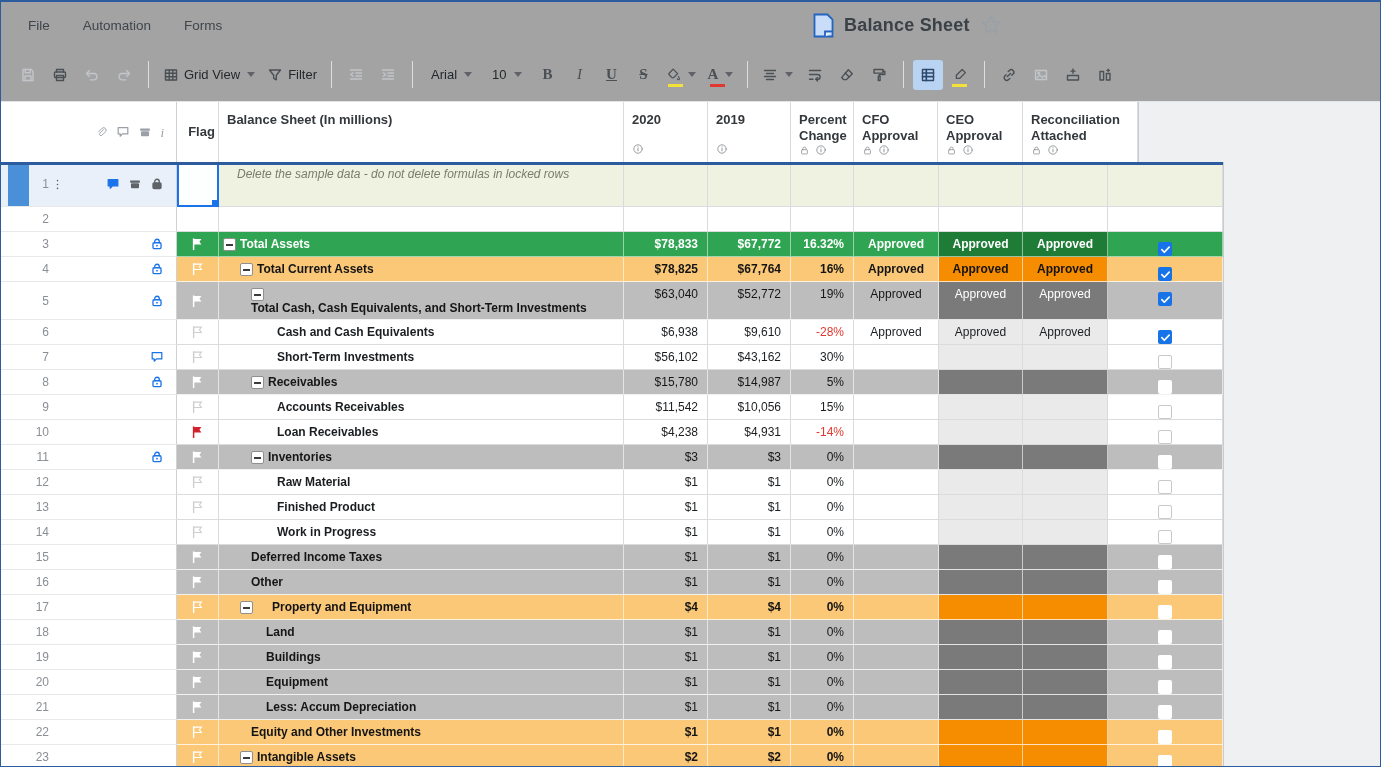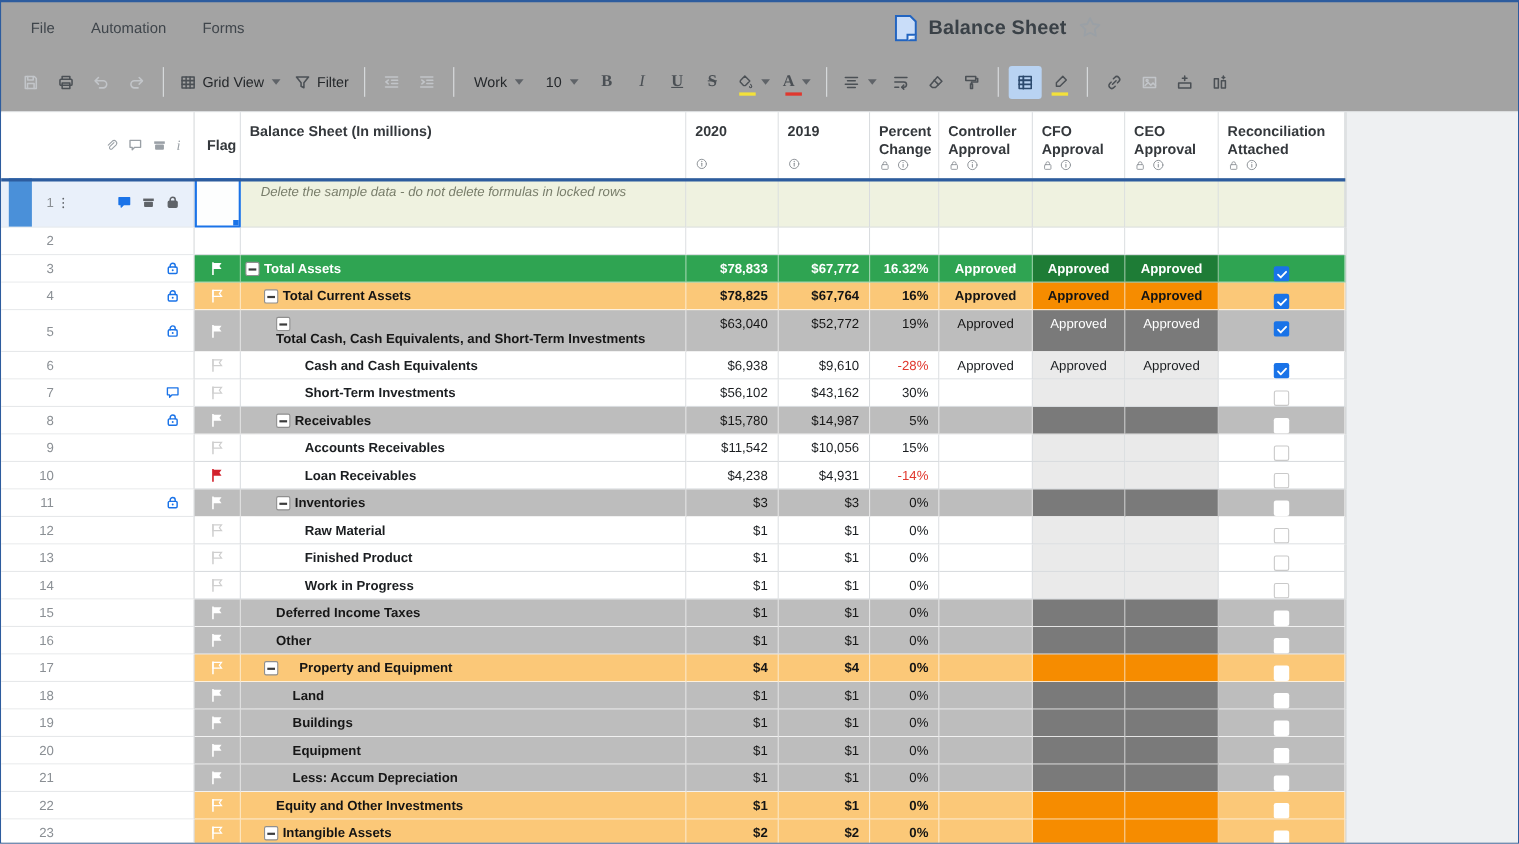--- a/index.html
+++ b/index.html
@@ -175,21 +175,21 @@
       <div class="tbtn disabled">
         <span>
           <svg width="16" height="16" viewBox="0 0 16 16" fill="none" stroke="currentColor" stroke-width="1.4" stroke-linecap="round" stroke-linejoin="round">
             <path d="M2.5 3h11M8 6h5.5M8 9h5.5M2.5 12h11"></path>
             <path d="M3.5 5.8l2.2 1.7-2.2 1.7"></path>
           </svg>
         </span>
       </div>
       <div class="tdiv"></div>
       <div class="tbtn" style="padding: 0px 9px;">
-        <span class="lbl">Work</span>
+        <span class="lbl">Arial</span>
         <span class="caret"></span>
       </div>
       <div class="tbtn" style="padding: 0px 9px;">
         <span class="lbl">10</span>
         <span class="caret"></span>
       </div>
       <div class="tbtn">
         <span class="glyph-letter">B</span>
       </div>
       <div class="tbtn">
@@ -353,38 +353,20 @@
               <svg width="12" height="12" viewBox="0 0 16 16" fill="none" stroke="currentColor" stroke-width="1.4" stroke-linecap="round" stroke-linejoin="round">
                 <circle cx="8" cy="8" r="5.6" stroke-width="1.2"></circle>
                 <path d="M8 7.3v3.2" stroke-width="1.3"></path>
                 <circle cx="8" cy="5.1" r=".8" fill="currentColor" stroke="none"></circle>
               </svg>
             </span>
           </div>
         </div>
         <div class="cell cpct">
           <span>Percent Change</span>
-          <div class="hicons">
-            <span>
-              <svg width="11" height="11" viewBox="0 0 16 16" fill="none" stroke="currentColor" stroke-width="1.4" stroke-linecap="round" stroke-linejoin="round">
-                <rect x="3.8" y="6.8" width="8.4" height="6.2" rx="1" stroke-width="1.2"></rect>
-                <path d="M5.6 6.8V5.4a2.4 2.4 0 014.8 0v1.4" stroke-width="1.2"></path>
-              </svg>
-            </span>
-            <span>
-              <svg width="12" height="12" viewBox="0 0 16 16" fill="none" stroke="currentColor" stroke-width="1.4" stroke-linecap="round" stroke-linejoin="round">
-                <circle cx="8" cy="8" r="5.6" stroke-width="1.2"></circle>
-                <path d="M8 7.3v3.2" stroke-width="1.3"></path>
-                <circle cx="8" cy="5.1" r=".8" fill="currentColor" stroke="none"></circle>
-              </svg>
-            </span>
-          </div>
-        </div>
-        <div class="cell cctrl">
-          <span>Controller Approval</span>
           <div class="hicons">
             <span>
               <svg width="11" height="11" viewBox="0 0 16 16" fill="none" stroke="currentColor" stroke-width="1.4" stroke-linecap="round" stroke-linejoin="round">
                 <rect x="3.8" y="6.8" width="8.4" height="6.2" rx="1" stroke-width="1.2"></rect>
                 <path d="M5.6 6.8V5.4a2.4 2.4 0 014.8 0v1.4" stroke-width="1.2"></path>
               </svg>
             </span>
             <span>
               <svg width="12" height="12" viewBox="0 0 16 16" fill="none" stroke="currentColor" stroke-width="1.4" stroke-linecap="round" stroke-linejoin="round">
                 <circle cx="8" cy="8" r="5.6" stroke-width="1.2"></circle>

